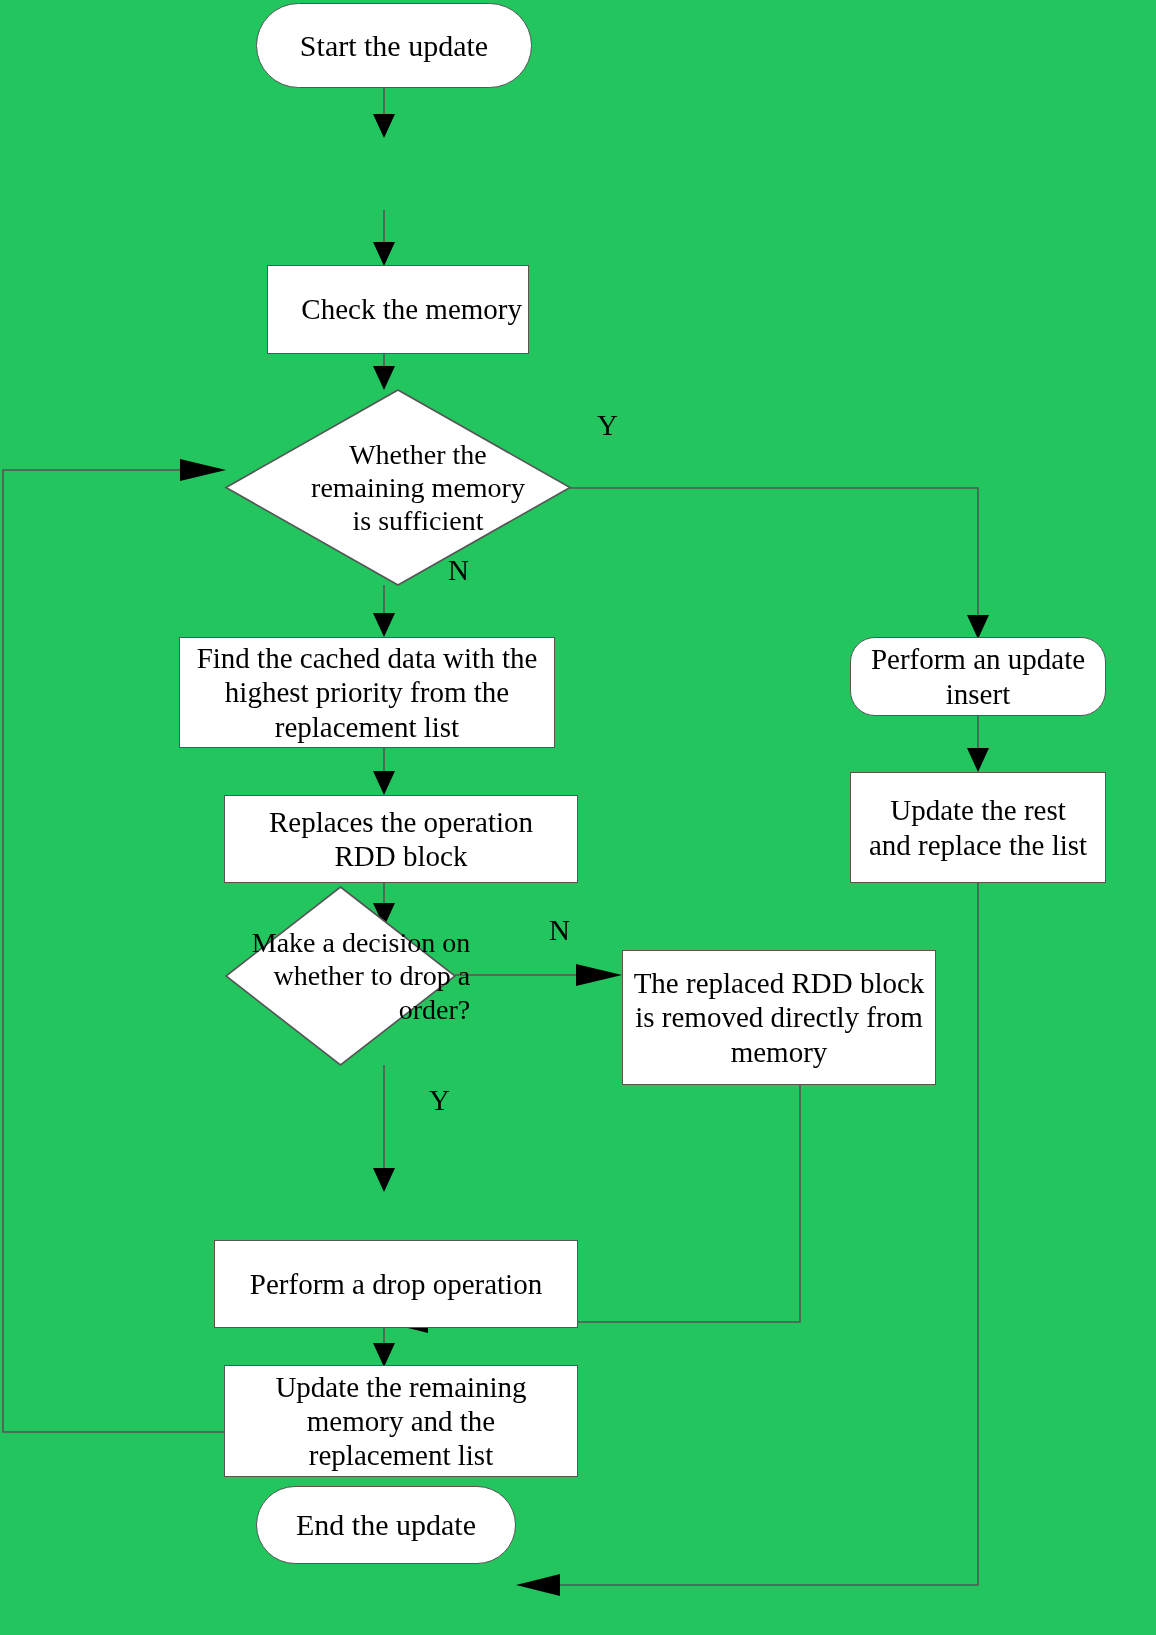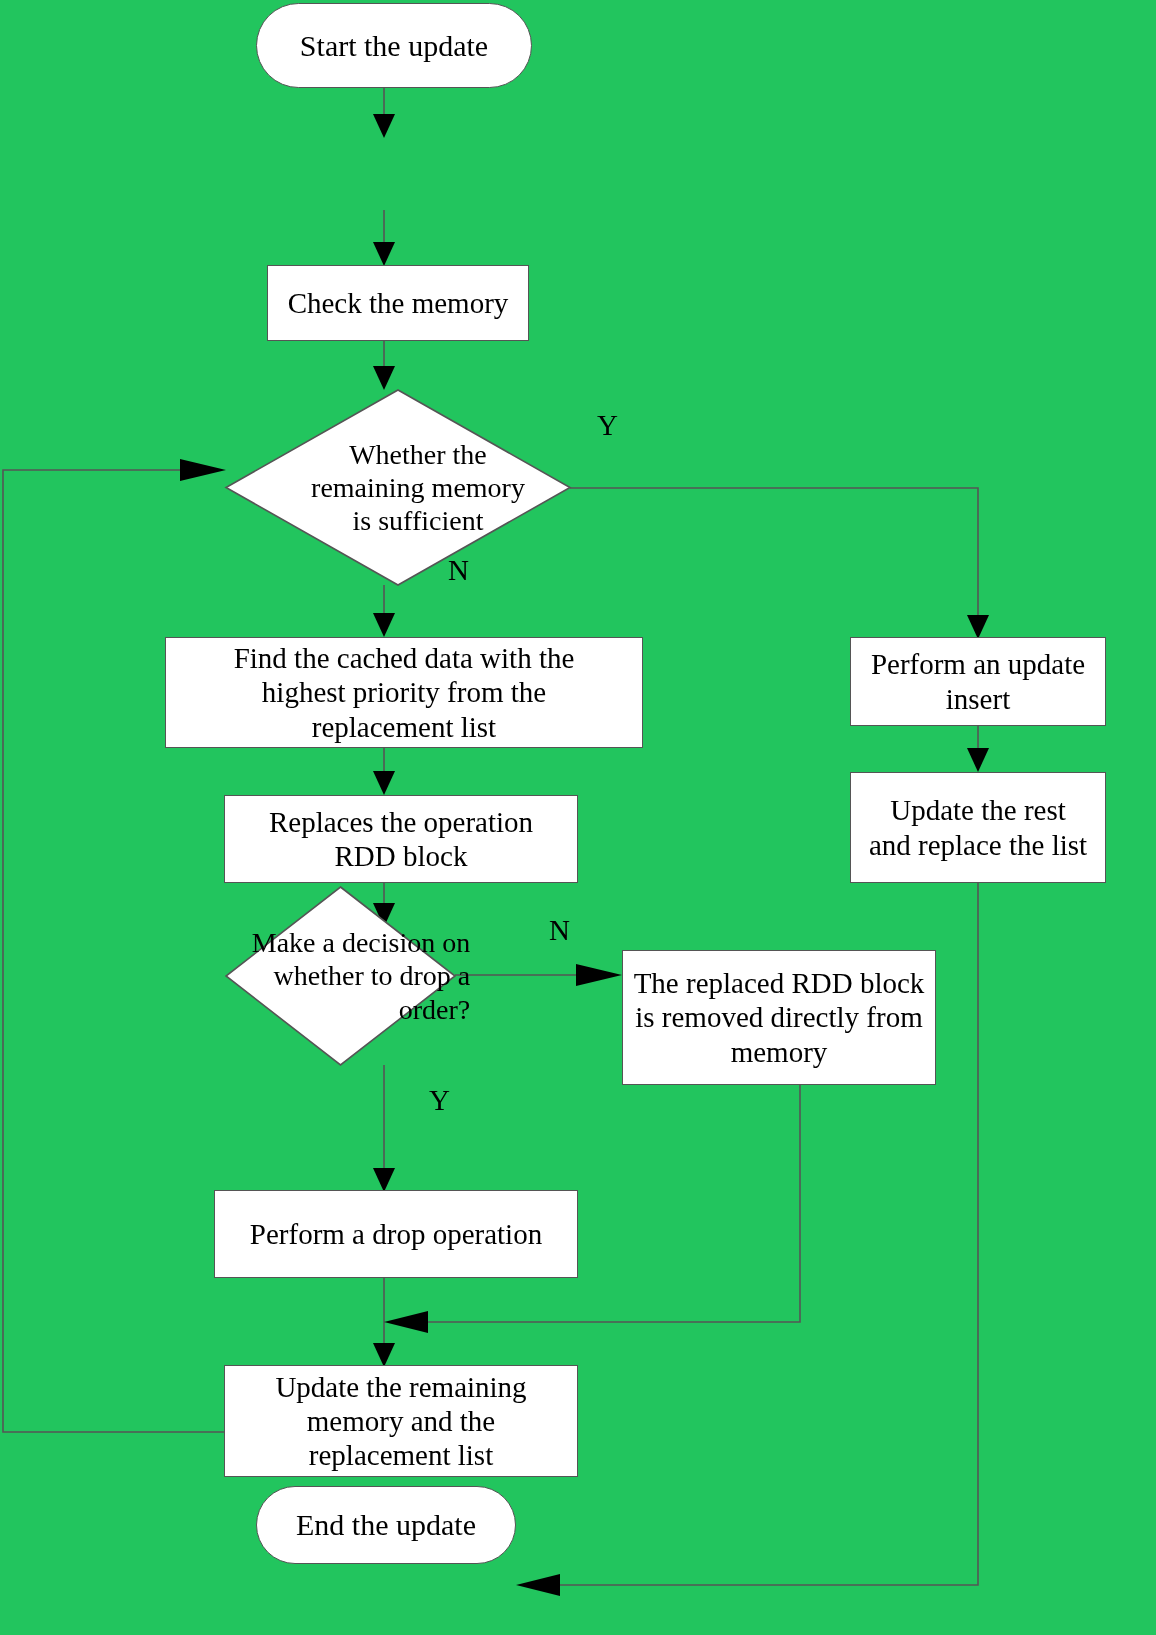--- a/index.html
+++ b/index.html
@@ -140,34 +140,34 @@
       <polygon points="428,1311 428,1333 384,1322"></polygon>
       <polygon points="560,1574 560,1596 516,1585"></polygon>
     </g>
   </svg>
 
   <div class="node terminator" style="left:256px; top:3px; width:276px; height:85px;">
     <span class="label fs-30">Start the update</span>
   </div>
 
 
-  <div class="node process" style="left:267px; top:265px; width:262px; height:76px;">
+  <div class="node process" style="left:267px; top:265px; width:262px; height:89px;justify-content:flex-end;">
     <span class="label fs-29">Check the memory</span>
   </div>
 
   <div class="diamond" style="left:226px; top:390px; width:344px; height:195px;">
     <svg width="344" height="195" viewBox="0 0 344 195" xmlns="http://www.w3.org/2000/svg">
       <polygon points="172,0 344,97.5 172,195 0,97.5" fill="#ffffff" stroke="#555555" stroke-width="1.6"></polygon>
     </svg>
     <span class="label fs-28">Whether the
 remaining memory
 is sufficient</span>
   </div>
 
-  <div class="node process" style="left:165px; top:637px; width:478px; height:111px;">
+  <div class="node process" style="left:179px; top:637px; width:376px; height:111px;">
     <span class="label fs-29">Find the cached data with the
 highest priority from the
 replacement list</span>
   </div>
 
   <div class="node process" style="left:224px; top:795px; width:354px; height:88px;">
     <span class="label fs-29">Replaces the operation
 RDD block</span>
   </div>
 
@@ -179,31 +179,31 @@
 whether to drop a
 order?</span>
   </div>
 
   <div class="node process" style="left:622px; top:950px; width:314px; height:135px;">
     <span class="label fs-29">The replaced RDD block
 is removed directly from
 memory</span>
   </div>
 
-  <div class="node process" style="left:214px; top:1190px; width:364px; height:88px;">
+  <div class="node process" style="left:214px; top:1240px; width:364px; height:88px;">
     <span class="label fs-29">Perform a drop operation</span>
   </div>
 
   <div class="node process" style="left:224px; top:1365px; width:354px; height:112px;">
     <span class="label fs-29">Update the remaining
 memory and the
 replacement list</span>
   </div>
 
-  <div class="node process" style="left:850px; top:637px; width:256px; height:89px;">
+  <div class="node process" style="left:850px; top:637px; width:256px; height:79px;border-radius:25px;">
     <span class="label fs-29">Perform an update
 insert</span>
   </div>
 
   <div class="node terminator" style="left:256px; top:1486px; width:260px; height:78px;">
     <span class="label fs-30">End the update</span>
   </div>
 
   <div class="node process" style="left:850px; top:772px; width:256px; height:111px;">
     <span class="label fs-29">Update the rest

